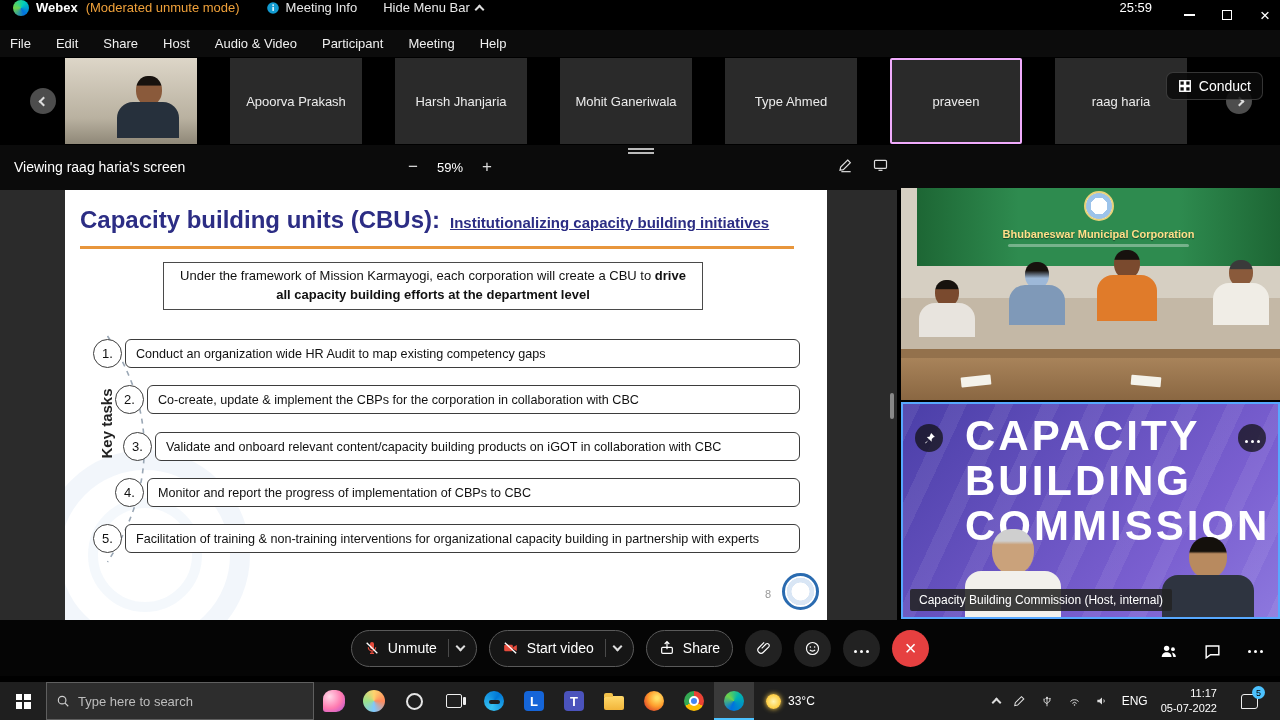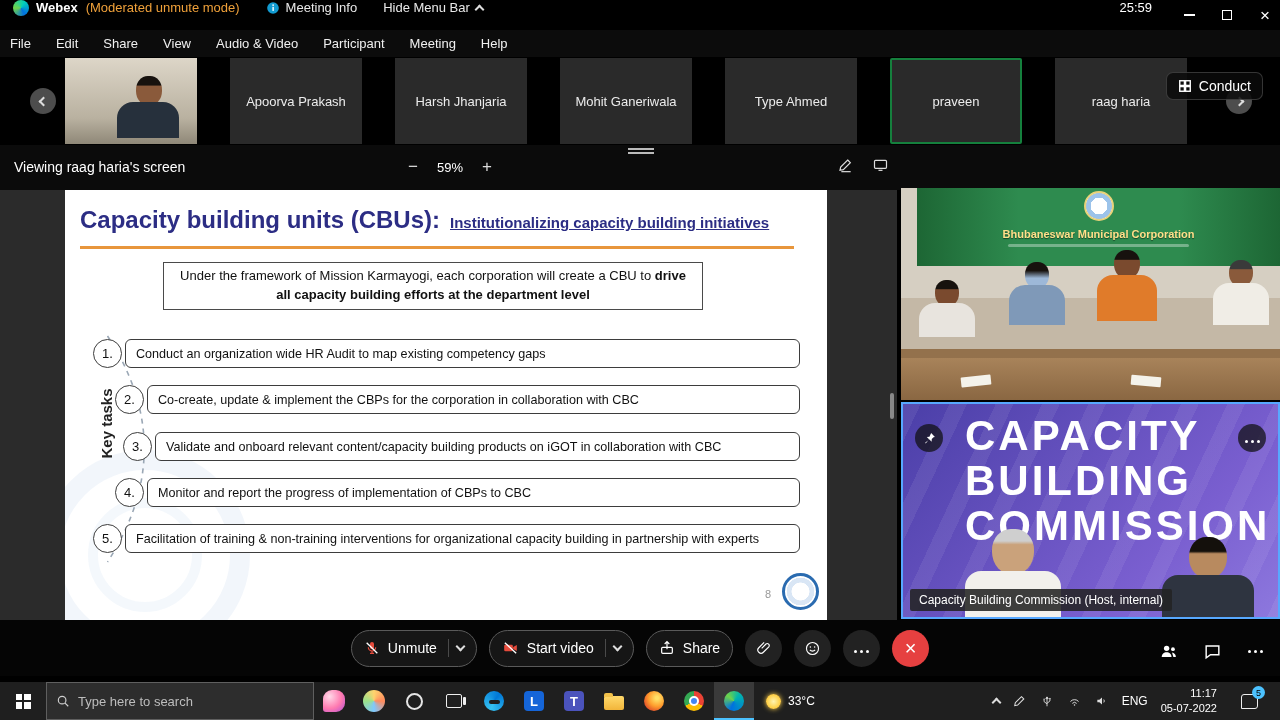--- a/index.html
+++ b/index.html
@@ -29,21 +29,21 @@
 
   
   .menubar { position:absolute; top:30px; left:0; width:1280px; height:27px; background:#0c0c0c;
              display:flex; align-items:center; gap:25px; padding-left:10px; font-size:13px; color:#f0f0f0; }
   .menubar span { cursor:default; }
 
   
   .filmstrip { position:absolute; top:57px; left:0; width:1280px; height:88px; background:#000; }
   .tile { position:absolute; top:1px; width:132px; height:86px; background:#2a2a2a;
           display:flex; align-items:center; justify-content:center; font-size:13px; color:#ececec; }
-  .tile.active { border:2px solid #15803d; border-radius:2px; }
+  .tile.active { border:2px solid #f0abfc; border-radius:2px; }
   .video-tile { background:linear-gradient(#ddd6c8, #b9b1a0 70%, #8f8878); overflow:hidden; }
   .vt-person { position:absolute; left:52px; top:18px; width:64px; height:70px; }
   .vt-head { width:26px; height:30px; margin:0 auto; border-radius:45% 45% 50% 50%;
              background:linear-gradient(#17120e 30%, #8a5a3b 34%); }
   .vt-body { width:62px; height:36px; margin-top:-4px; border-radius:16px 16px 0 0; background:#26303c; }
   .strip-nav { position:absolute; top:31px; width:26px; height:26px; border-radius:50%; border:none;
                background:rgba(90,90,90,.85); display:flex; align-items:center; justify-content:center; }
   .strip-nav.prev { left:30px; }
   .strip-nav.next { left:1226px; }
   .layout-btn { position:absolute; top:15px; right:17px; height:28px; padding:0 11px;
@@ -217,21 +217,21 @@
     </button>
   <button class="winbtn">
       <span class="close-glyph">×</span>
     </button>
 </div>
 
 <div class="menubar">
   <span>File</span>
   <span>Edit</span>
   <span>Share</span>
-  <span>View</span>
+  <span>Host</span>
   <span>Audio &amp; Video</span>
   <span>Participant</span>
   <span>Meeting</span>
   <span>Help</span>
 </div>
 
 <div class="filmstrip">
   <button class="strip-nav prev">
       <span class="chev left"></span>
     </button>

